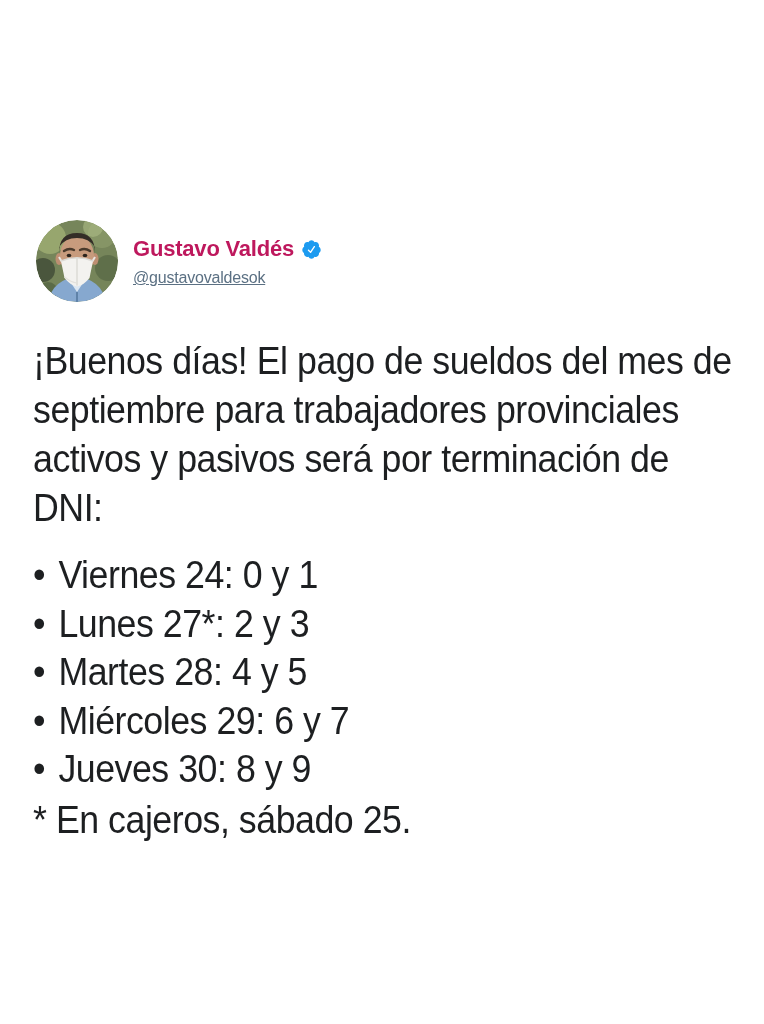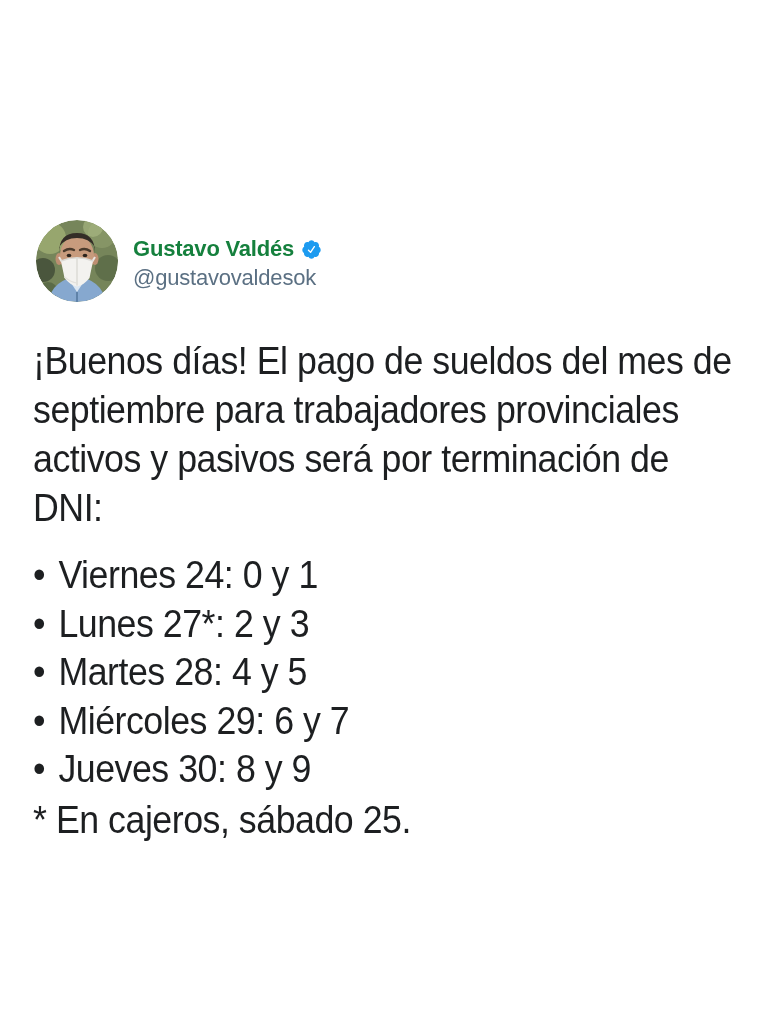--- a/index.html
+++ b/index.html
@@ -17,28 +17,28 @@
     display:flex; align-items:flex-start;
   }
   .avatar {
     width:82px; height:82px; border-radius:50%;
     overflow:hidden; flex:0 0 auto;
   }
   .avatar svg { display:block; width:82px; height:82px; }
   .author { padding-top:16px; margin-left:15px; }
   .name-row { display:flex; align-items:center; }
   .name {
-    font-size:22px; font-weight:bold; color:#15803d;
+    font-size:22px; font-weight:bold; color:#be185d;
     line-height:26px; letter-spacing:-0.2px;
   }
   .badge { margin-left:7px; display:inline-flex; }
   .badge svg { width:21px; height:21px; }
   .handle {
-    font-size:22px; color:#5b7083; line-height:26px;
-    margin-top:3px; letter-spacing:-0.2px;
+    font-size:16px; color:#5b7083; line-height:26px;
+    margin-top:3px; letter-spacing:-0.2px;text-decoration:underline;
   }
   
   .condensed { transform:scaleX(0.94); transform-origin:0 0; white-space:nowrap; }
   .paragraph {
     position:absolute; left:33px; top:337px;
     font-size:38px; line-height:49px; letter-spacing:-0.5px;
     color:#1d1f21;
   }
   .bullets {
     position:absolute; left:33px; top:551px;

